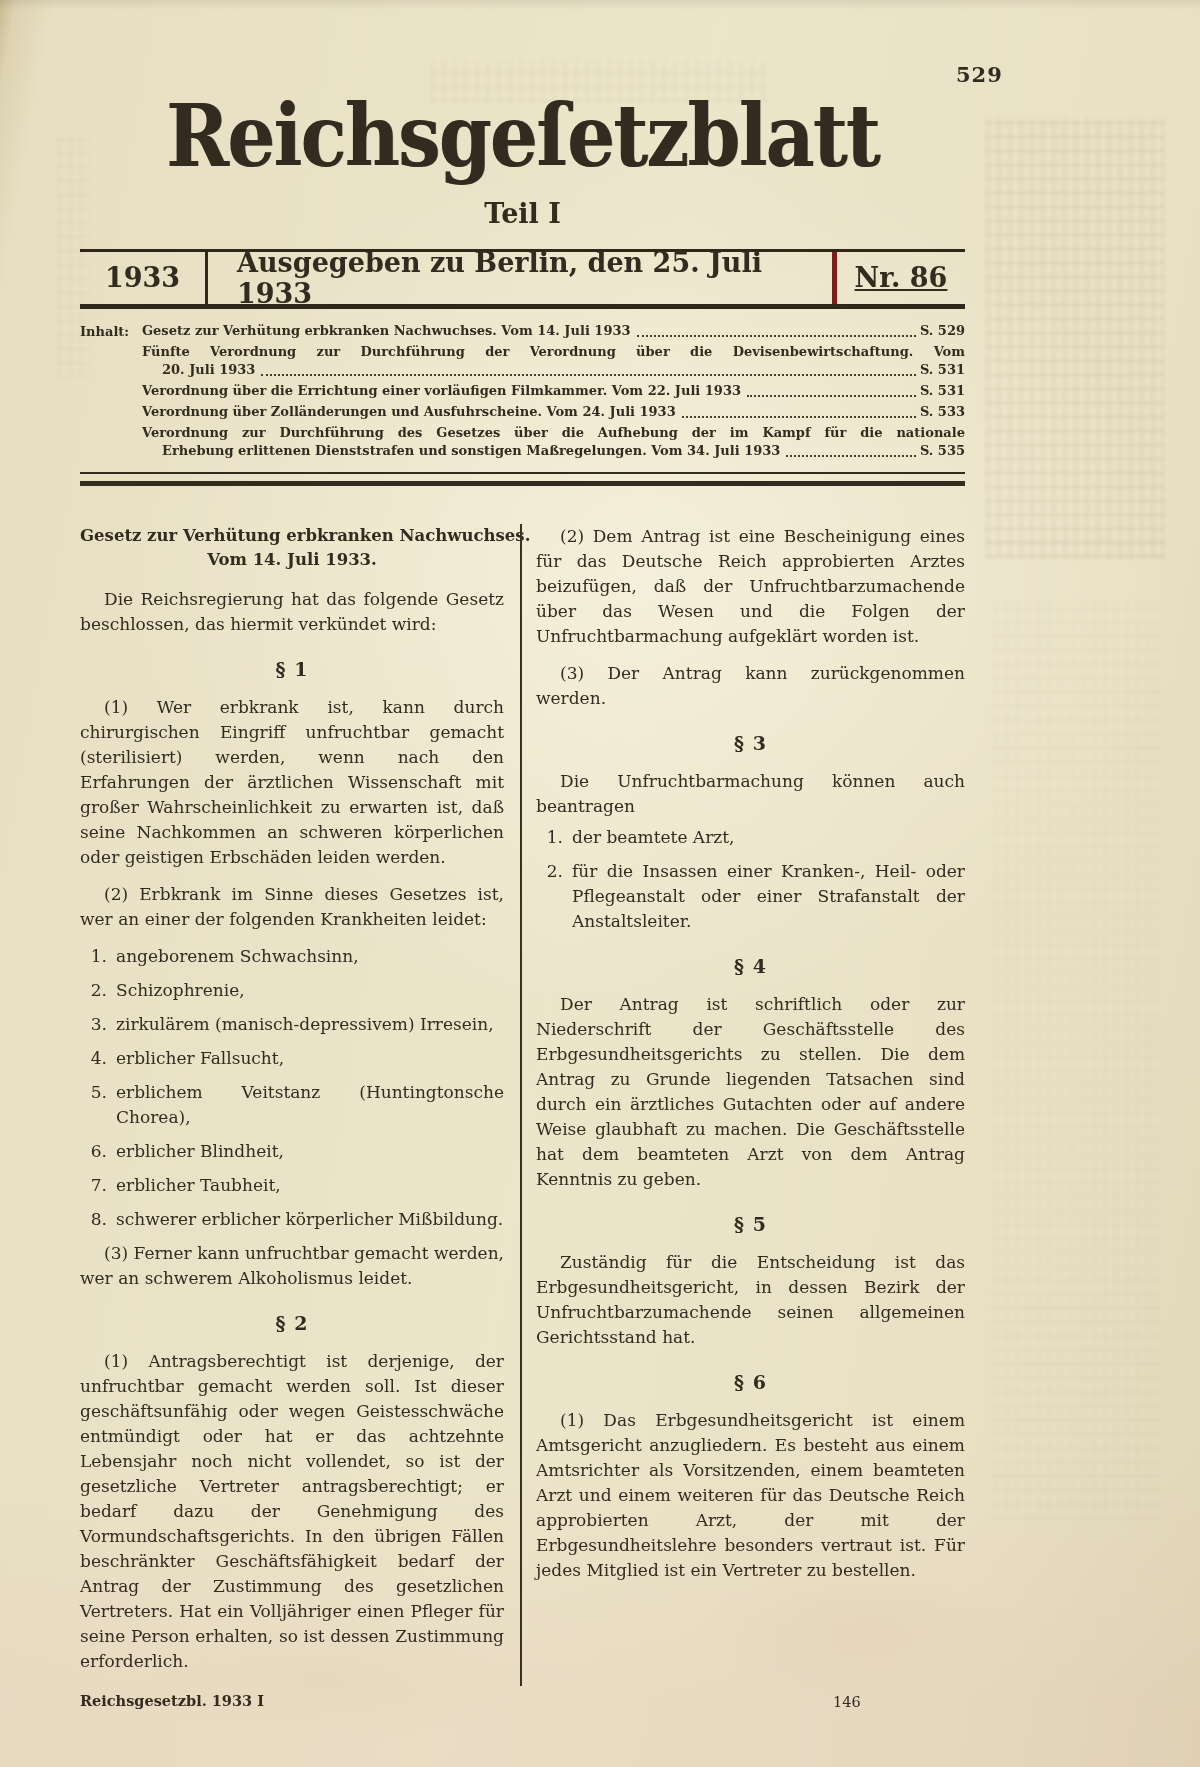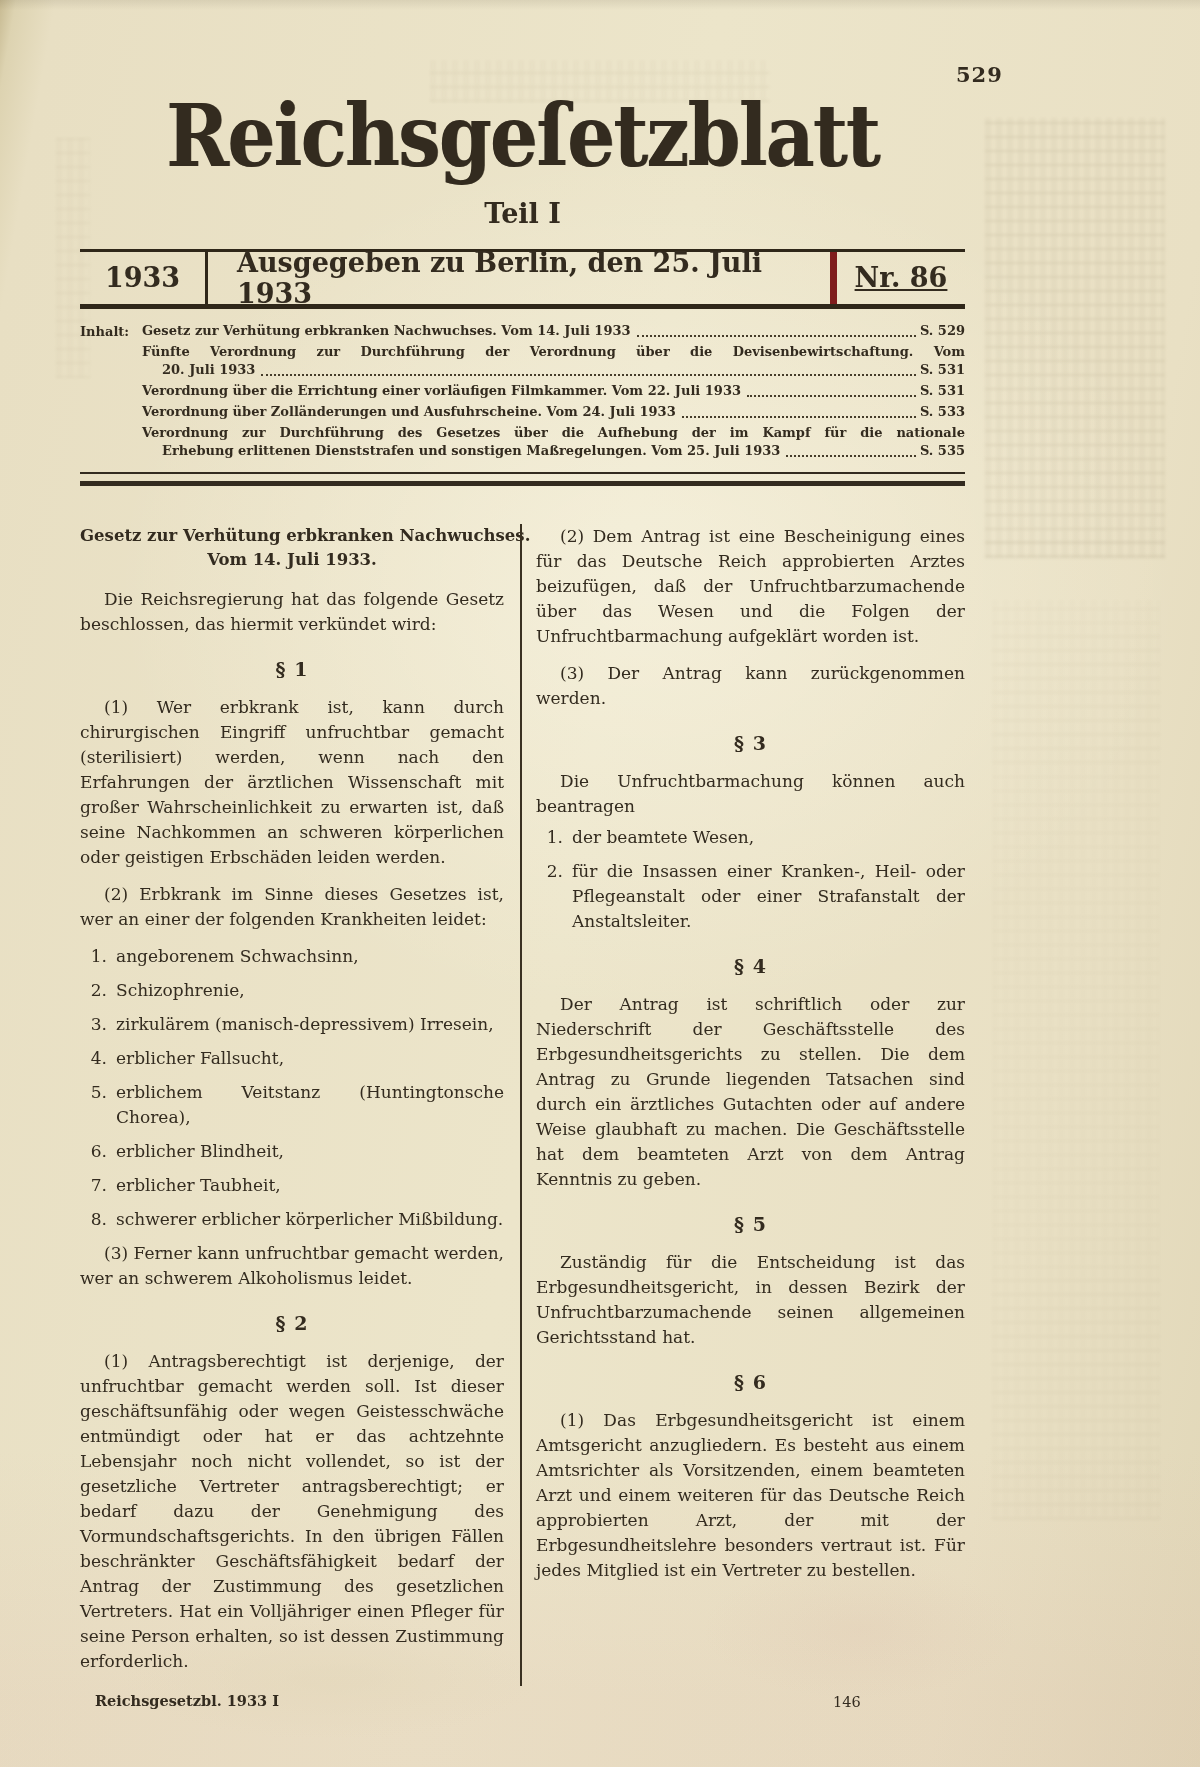--- a/index.html
+++ b/index.html
@@ -31,21 +31,21 @@
     text-shadow:0.5px 0.5px 0.5px rgba(40,32,18,0.45);
   }
   .teil{margin-top:26px;text-align:center;font-size:27px;font-weight:bold;}
 
   .band{
     margin-top:20px;display:flex;align-items:stretch;
     border-top:3px solid #2f2719;border-bottom:5px solid #2f2719;height:52px;
   }
   .band-cell{display:flex;align-items:center;justify-content:center;font-size:27px;font-weight:bold;}
   .band-year{width:125px;}
-  .band-imprint{flex:1;border-left:3px solid #2f2719;border-right:7px solid #7f1d1d;padding-left:29px;}
+  .band-imprint{flex:1;border-left:3px solid #2f2719;border-right:5px solid #7f1d1d;padding-left:29px;}
   .band-number{width:128px;text-decoration:underline;}
 
   .toc{margin-top:13px;display:grid;grid-template-columns:62px 1fr;font-size:13px;font-weight:bold;line-height:18px;}
   .toc-label{padding-top:1px;}
   .toc-entry{margin-bottom:3px;}
   .toc-line{display:flex;align-items:flex-end;}
   .toc-cont .toc-text{padding-left:20px;}
   .toc-line-full{text-align:justify;text-align-last:justify;}
   .toc-dots{flex:1;border-bottom:2px dotted #453c2a;margin:0 4px 3px 6px;min-width:24px;}
   .toc-page{white-space:nowrap;}
@@ -61,21 +61,21 @@
 
   .law-head{text-align:center;font-weight:bold;font-size:16.5px;line-height:24px;margin-bottom:15px;white-space:nowrap;}
   .law-head .l2{white-space:normal;}
   .p{text-align:justify;text-indent:24px;margin:0 0 12px 0;hyphens:auto;}
   .para-head{text-align:center;font-weight:bold;font-size:19px;margin:20px 0 13px 0;letter-spacing:1px;}
   .li{display:flex;margin-bottom:9px;}
   .li-num{flex:0 0 27px;text-align:right;padding-right:9px;}
   .li-text{flex:1;text-align:justify;hyphens:auto;}
 
   .footer{position:absolute;top:1692px;left:80px;width:885px;height:30px;font-size:14.5px;}
-  .footer-sig{position:absolute;left:15px;top:0;font-weight:bold;text-align:center;}
+  .footer-sig{position:absolute;left:0;top:0;font-weight:bold;text-align:center;}
   .footer-num{position:absolute;left:753px;top:2px;}
 </style>
 </head>
 <body>
 
 <div class="artifact" style="left:985px;top:118px;width:180px;height:440px;opacity:.50;"></div>
 <div class="artifact" style="left:992px;top:600px;width:168px;height:920px;opacity:.16;"></div>
 <div class="artifact" style="left:430px;top:60px;width:340px;height:42px;opacity:.30;"></div>
 <div class="artifact" style="left:56px;top:138px;width:34px;height:240px;opacity:.26;"></div>
 <div class="stain" style="left:700px;top:1560px;width:320px;height:140px;background:radial-gradient(ellipse at center, rgba(208,162,150,0.10), rgba(208,162,150,0) 70%);"></div>
@@ -127,21 +127,21 @@
         <div class="toc-line">
           <span class="toc-text">Verordnung über Zolländerungen und Ausfuhrscheine. Vom 24. Juli 1933</span>
           <span class="toc-dots"></span>
           <span class="toc-page">S. 533</span>
         </div>
       </div>
 
       <div class="toc-entry">
         <div class="toc-line-full">Verordnung zur Durchführung des Gesetzes über die Aufhebung der im Kampf für die nationale</div>
         <div class="toc-line toc-cont">
-          <span class="toc-text">Erhebung erlittenen Dienststrafen und sonstigen Maßregelungen. Vom 25. Juli 1933</span>
+          <span class="toc-text">Erhebung erlittenen Dienststrafen und sonstigen Maßregelungen. Vom 34. Juli 1933</span>
           <span class="toc-dots"></span>
           <span class="toc-page">S. 535</span>
         </div>
       </div>
 
     </div>
   </div>
 
   <div class="double-rule"></div>
 
@@ -198,21 +198,21 @@
     <div class="col-rule"></div>
 
     <div class="col col-right">
       <p class="p">(2) Dem Antrag ist eine Bescheinigung eines für das Deutsche Reich approbierten Arztes beizufügen, daß der Unfruchtbarzumachende über das Wesen und die Folgen der Unfruchtbarmachung aufgeklärt worden ist.</p>
       <p class="p">(3) Der Antrag kann zurückgenommen werden.</p>
 
       <div class="para-head">§ 3</div>
       <p class="p" style="margin-bottom:6px;">Die Unfruchtbarmachung können auch beantragen</p>
       <div class="li">
         <span class="li-num">1.</span>
-        <span class="li-text">der beamtete Wesen,</span>
+        <span class="li-text">der beamtete Arzt,</span>
       </div>
       <div class="li">
         <span class="li-num">2.</span>
         <span class="li-text">für die Insassen einer Kranken-, Heil- oder Pflegeanstalt oder einer Strafanstalt der Anstaltsleiter.</span>
       </div>
 
       <div class="para-head">§ 4</div>
       <p class="p">Der Antrag ist schriftlich oder zur Niederschrift der Geschäftsstelle des Erbgesundheitsgerichts zu stellen. Die dem Antrag zu Grunde liegenden Tatsachen sind durch ein ärztliches Gutachten oder auf andere Weise glaubhaft zu machen. Die Geschäftsstelle hat dem beamteten Arzt von dem Antrag Kenntnis zu geben.</p>
 
       <div class="para-head">§ 5</div>

